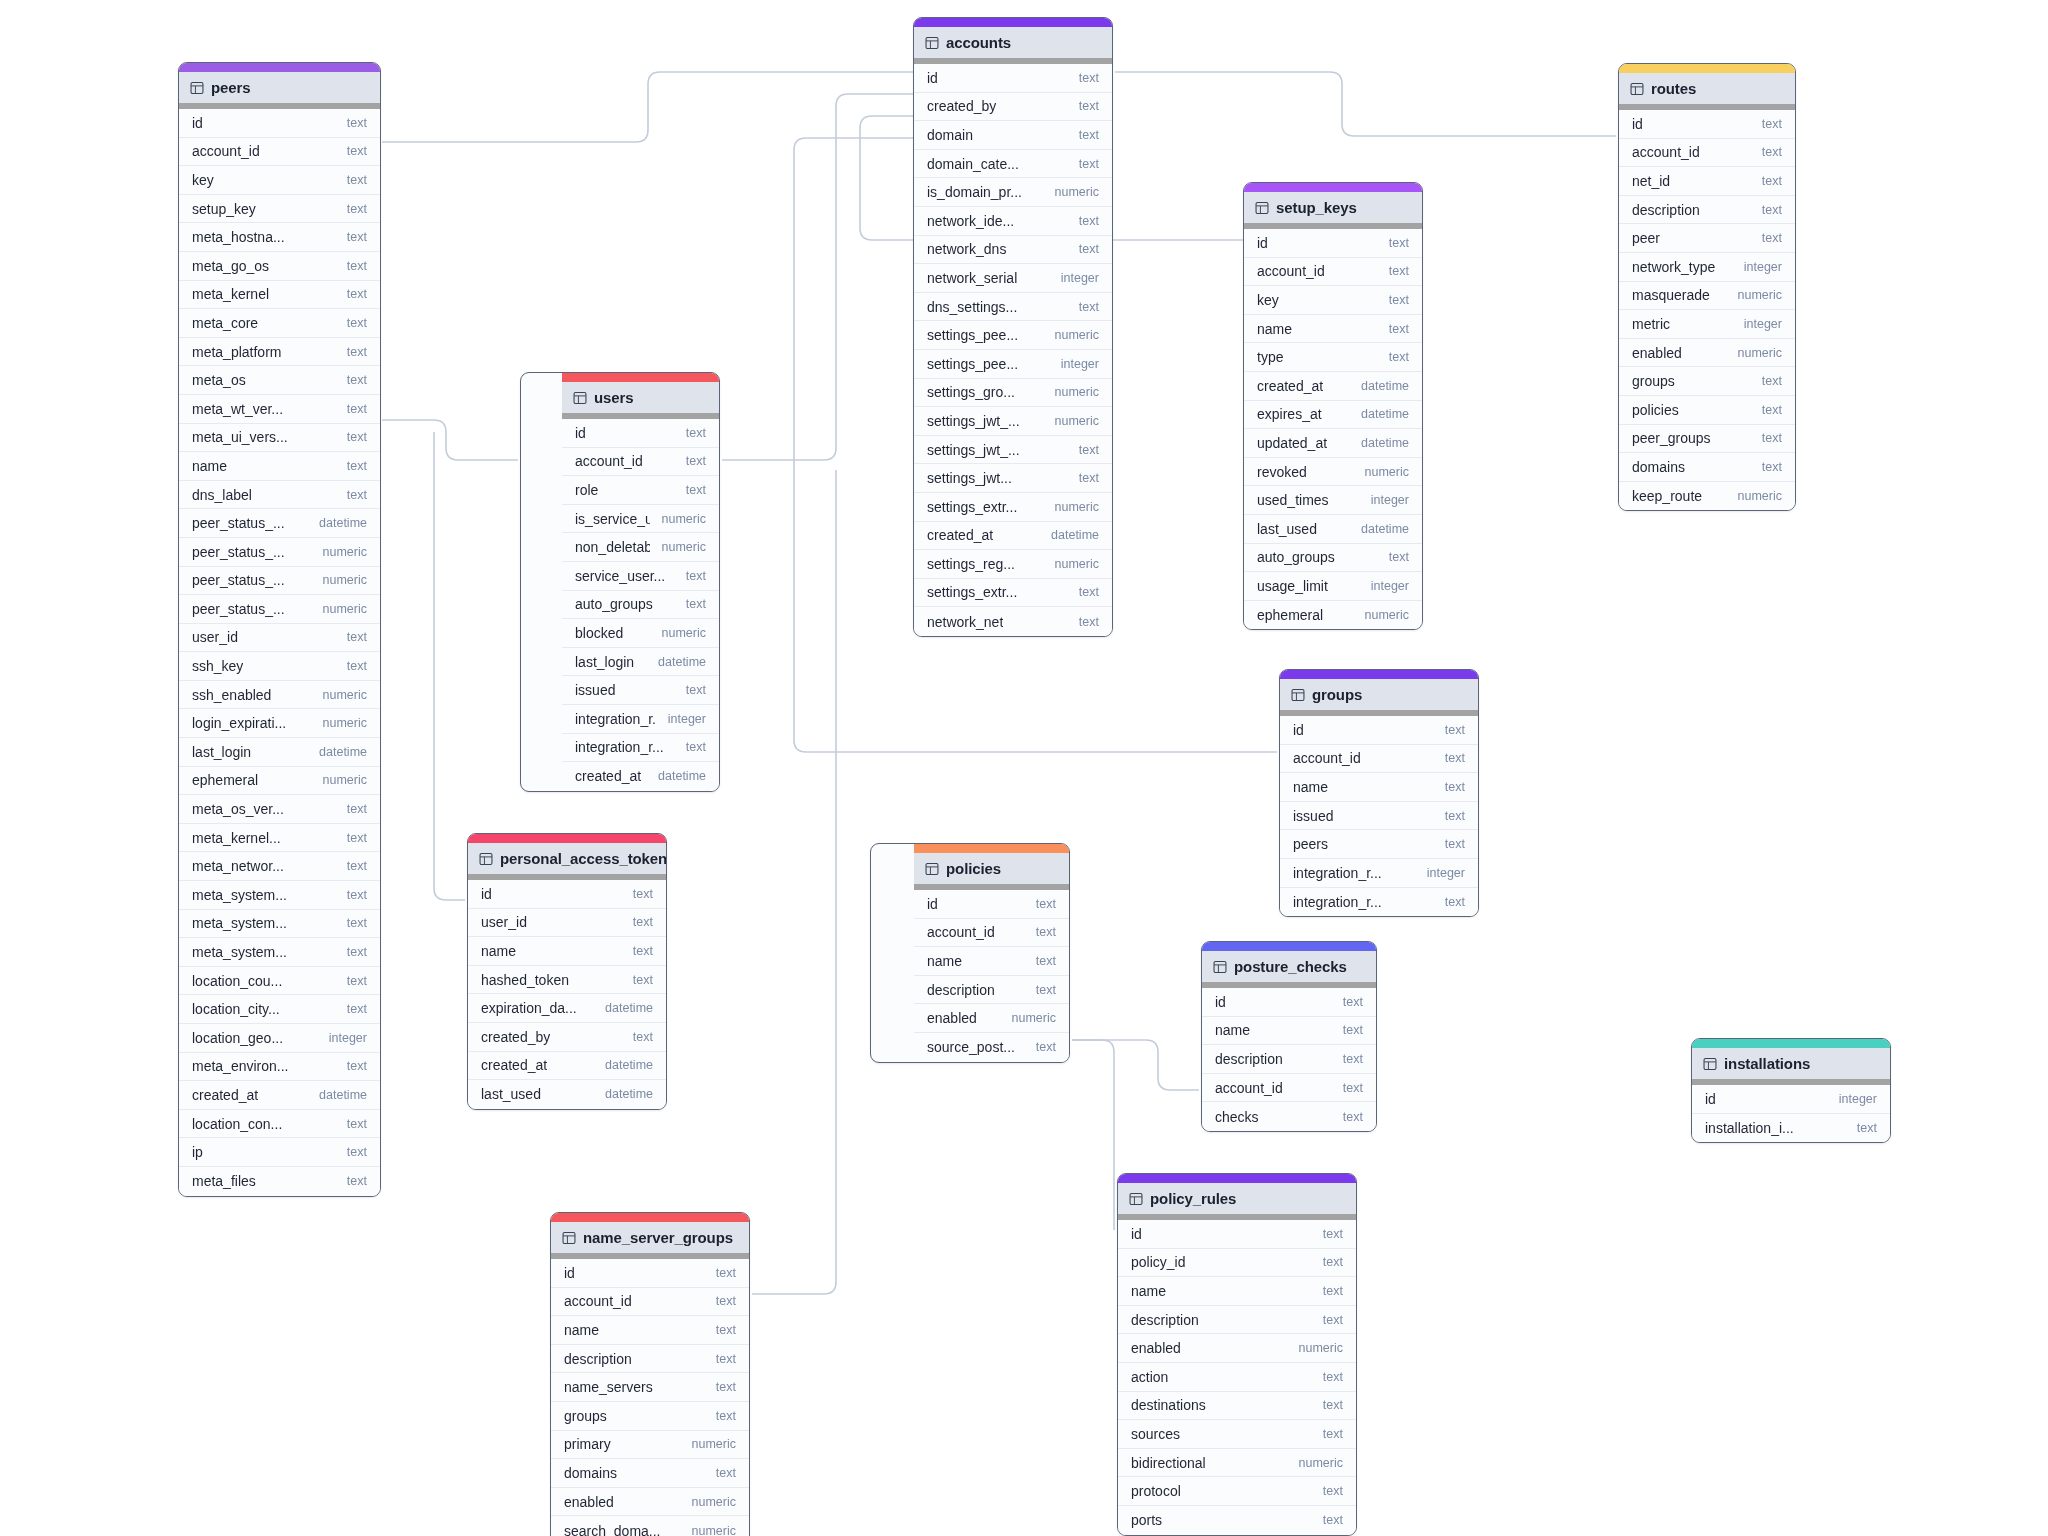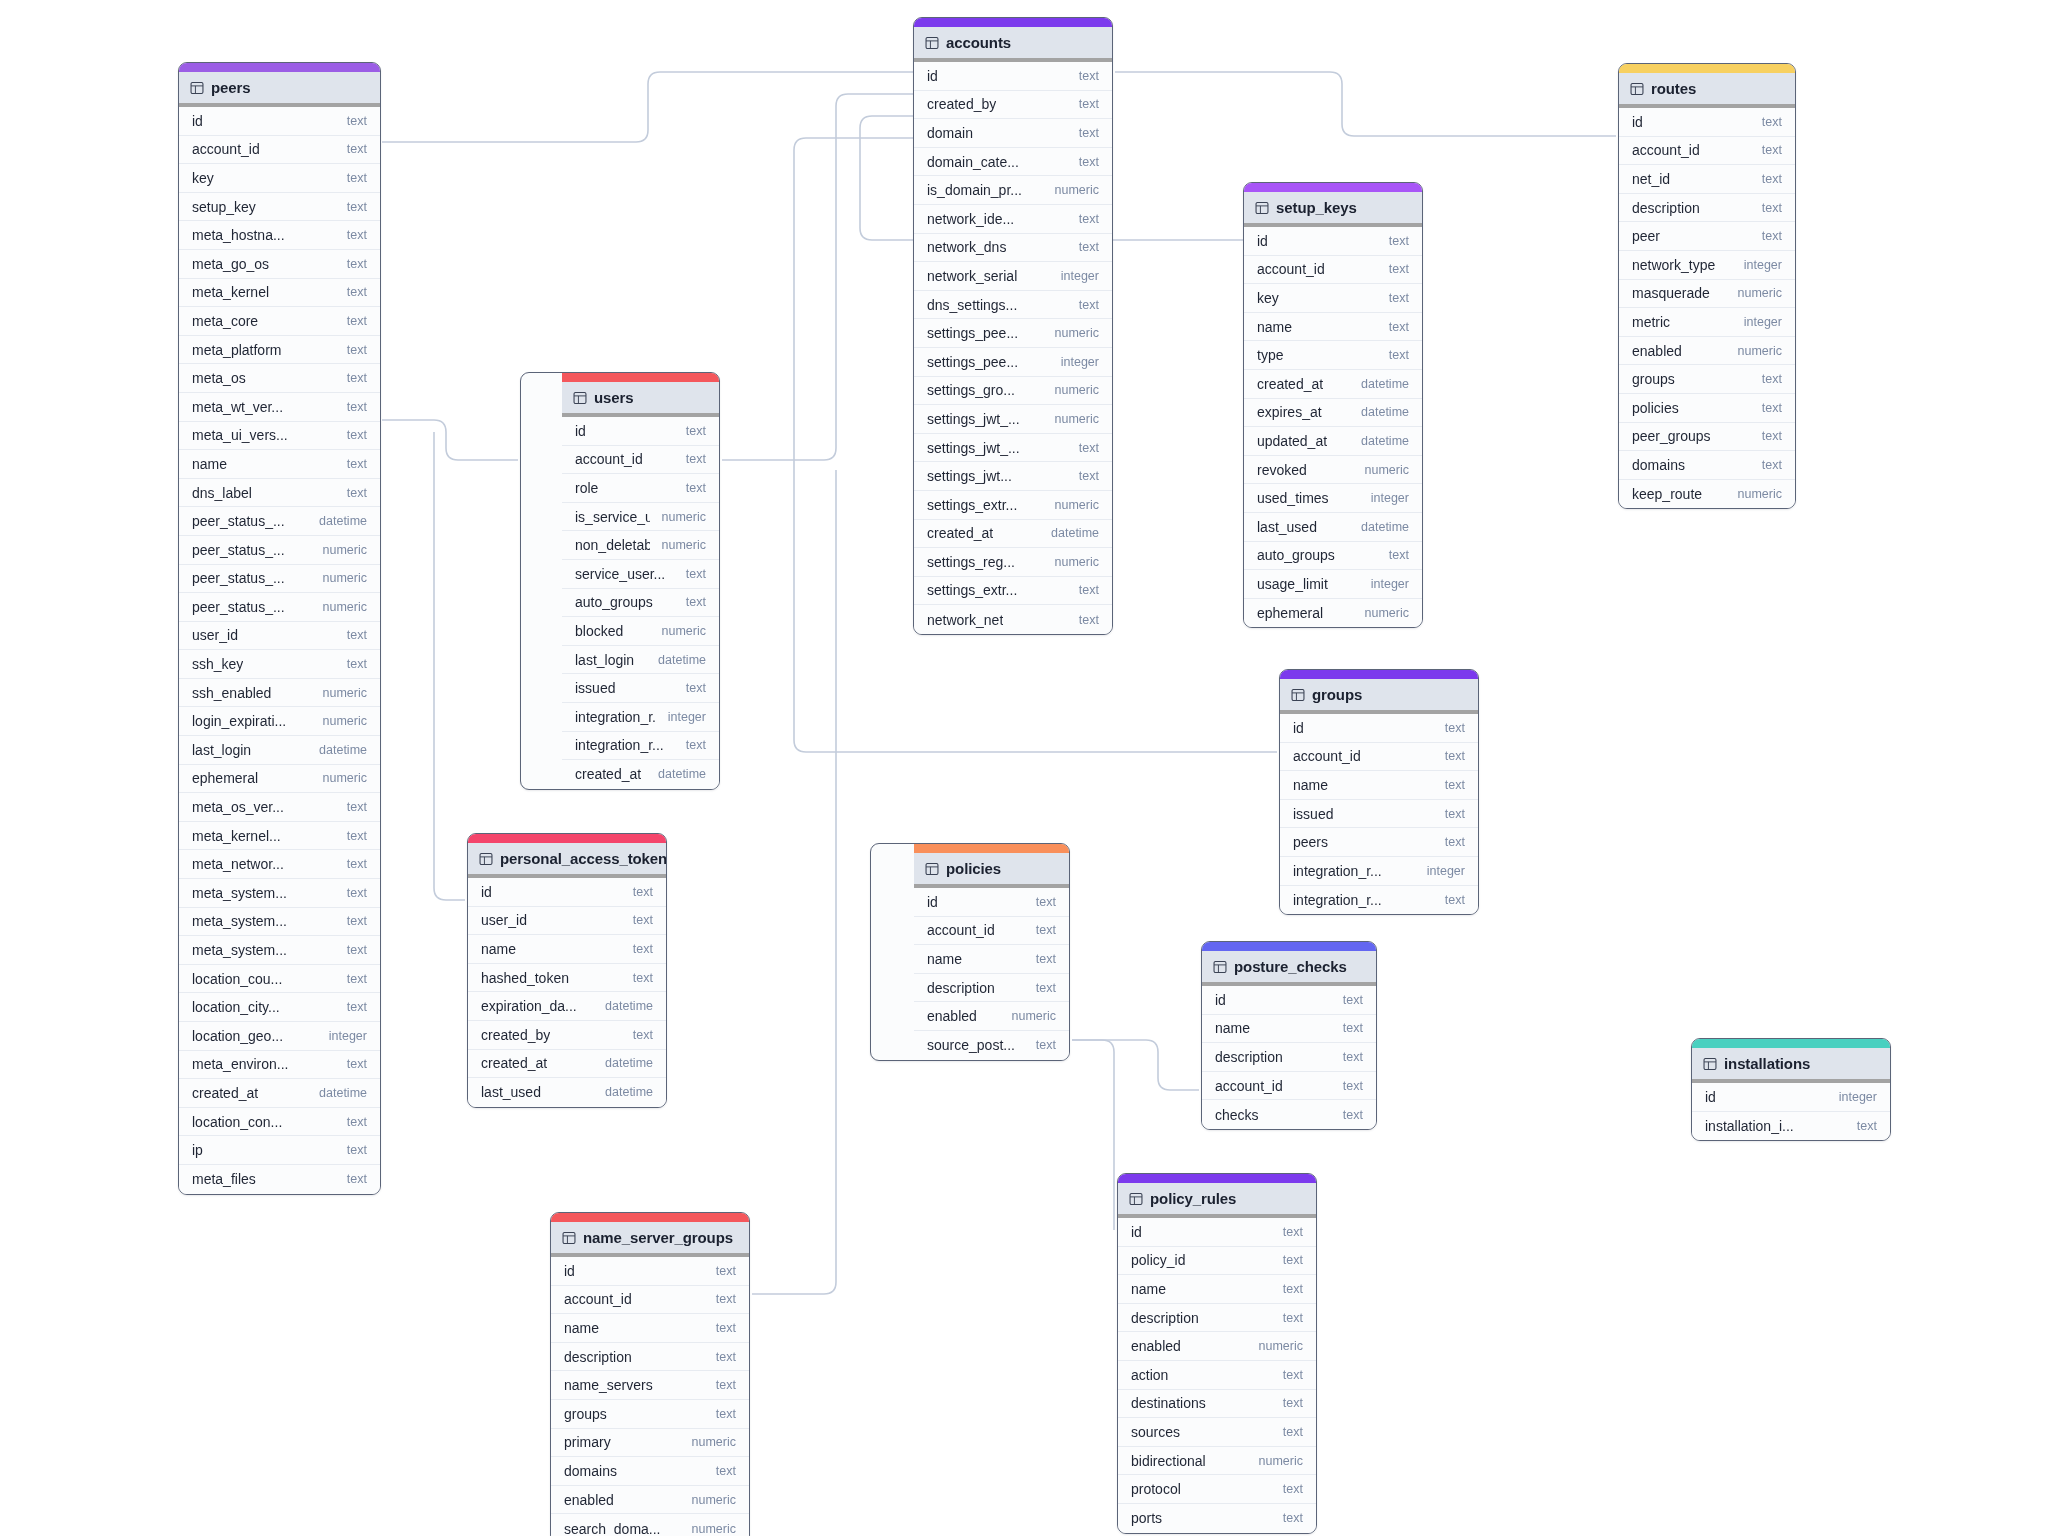--- a/index.html
+++ b/index.html
@@ -39,21 +39,21 @@
   .accent-bar {
     height: 9px;
     width: 100%;
     display: block;
   }
   .table-header {
     display: flex;
     align-items: center;
     gap: 7px;
     background: #dfe4ec;
-    border-bottom: 4px solid #a3a3a3;
+    border-bottom: 6px solid #a3a3a3;
     padding: 7px 11px 7px 11px;
     height: 17px;
   }
   .table-title {
     font-size: 15px;
     font-weight: bold;
     color: #1b2130;
     letter-spacing: -0.1px;
     white-space: nowrap;
   }
@@ -682,21 +682,21 @@
       </div>
       <div class="col-row">
         <span class="col-name">account_id</span>
         <span class="col-type">text</span>
       </div>
       <div class="col-row">
         <span class="col-name">checks</span>
         <span class="col-type">text</span>
       </div>
     </div>
-    <div class="table-node" style="left: 1117px; top: 1173px; width: 200px;">
+    <div class="table-node" style="left: 1117px; top: 1173px; width: 240px;">
       <div class="accent-bar" style="background: rgb(124, 58, 237);"></div>
       <div class="table-header">
         <svg class="table-icon" viewBox="0 0 16 16">
           <rect x="1.2" y="1.8" width="13.6" height="12.4" rx="1.6" fill="none" stroke="#3b4355" stroke-width="1.25"></rect>
           <line x1="1.2" y1="5.6" x2="14.8" y2="5.6" stroke="#3b4355" stroke-width="1.1"></line>
           <line x1="6.2" y1="5.6" x2="6.2" y2="14.2" stroke="#3b4355" stroke-width="1.1"></line>
         </svg>
         <span class="table-title">policy_rules</span>
       </div>
       <div class="col-row">

